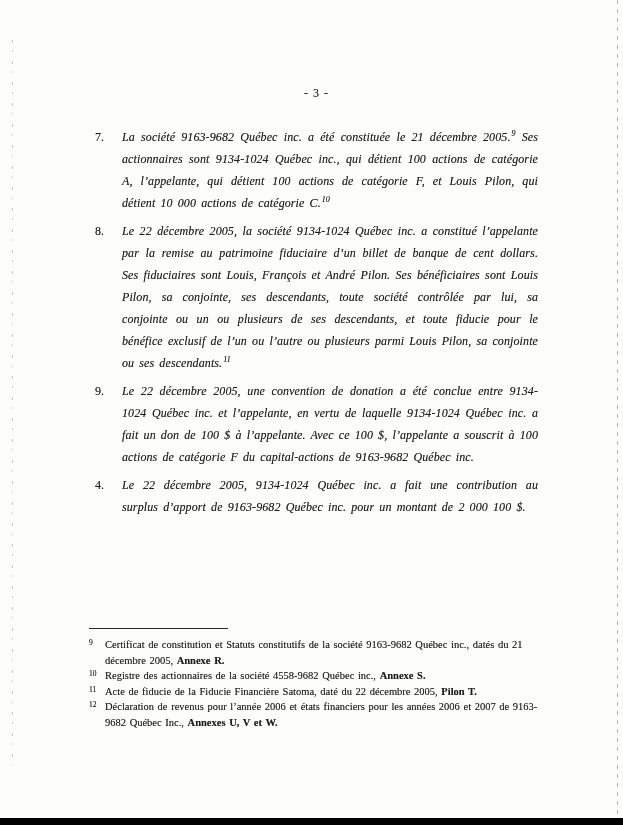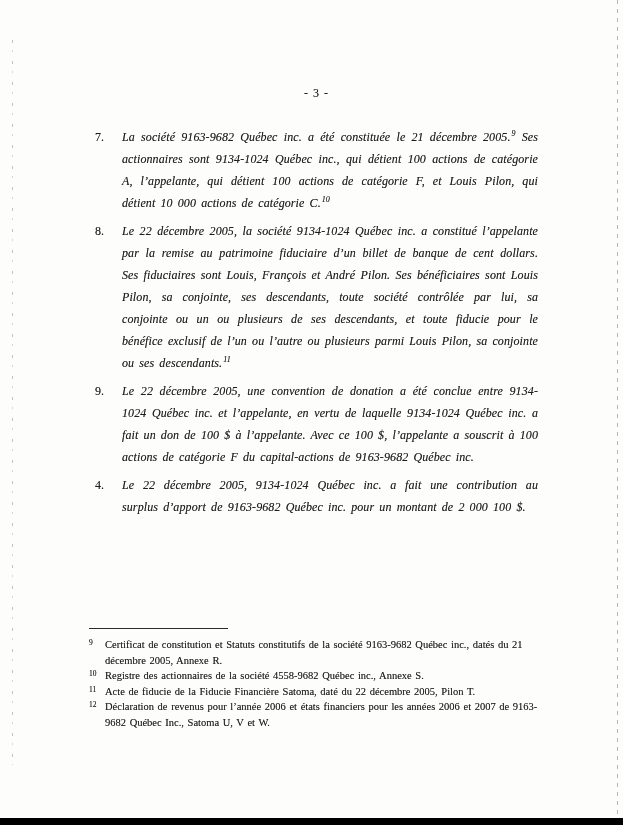--- a/index.html
+++ b/index.html
@@ -85,21 +85,21 @@
     padding-left: 17px;
   }
   .fn-num {
     position: absolute;
     left: 1px;
     top: 1px;
     font-size: 7.5px;
     line-height: 10px;
   }
   .fn b {
-    font-weight: normal;
+    font-weight: bold;
   }
 
   
   .scan-edge-left {
     position: absolute;
     left: 12px;
     top: 40px;
     bottom: 60px;
     width: 1px;
     background: repeating-linear-gradient(
@@ -176,21 +176,21 @@
       <span>Registre des actionnaires de la société 4558-9682 Québec inc., </span><b>Annexe S.</b>
     </div>
 
     <div class="fn">
       <sup class="fn-num">11</sup>
       <span>Acte de fiducie de la Fiducie Financière Satoma, daté du 22 décembre 2005, </span><b>Pilon T.</b>
     </div>
 
     <div class="fn">
       <sup class="fn-num">12</sup>
-      <span>Déclaration de revenus pour l’année 2006 et états financiers pour les années 2006 et 2007 de 9163-9682 Québec Inc., </span><b>Satoma U, V et W.</b>
+      <span>Déclaration de revenus pour l’année 2006 et états financiers pour les années 2006 et 2007 de 9163-9682 Québec Inc., </span><b>Annexes U, V et W.</b>
     </div>
   </div>
 
   <div class="scan-edge-left"></div>
   <div class="scan-edge-right"></div>
   <div class="scan-bar-bottom"></div>
 
 </div>
 
 </body></html>

